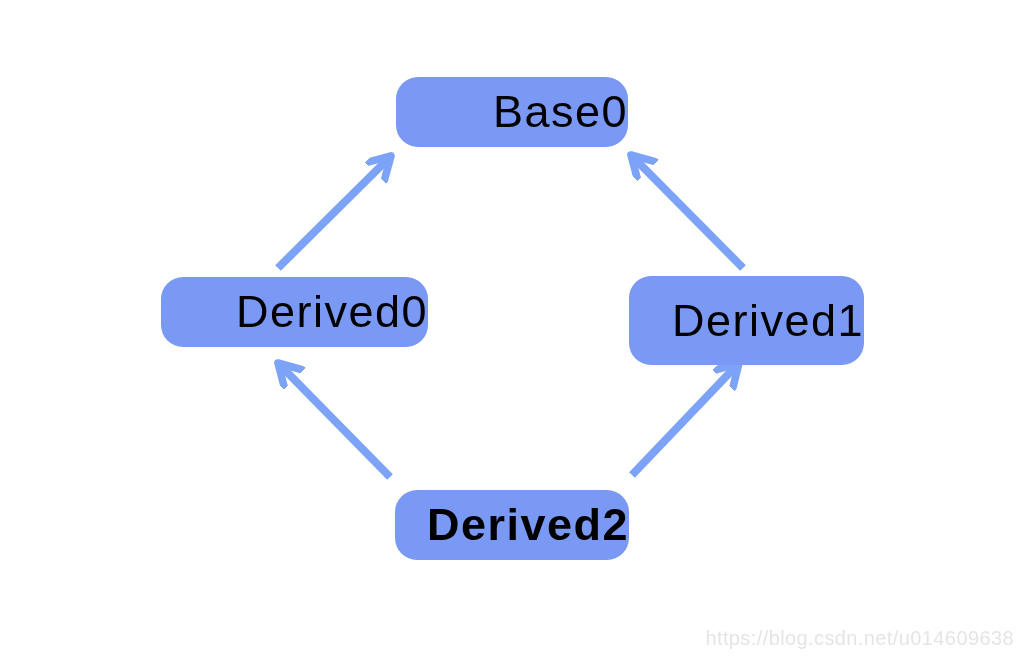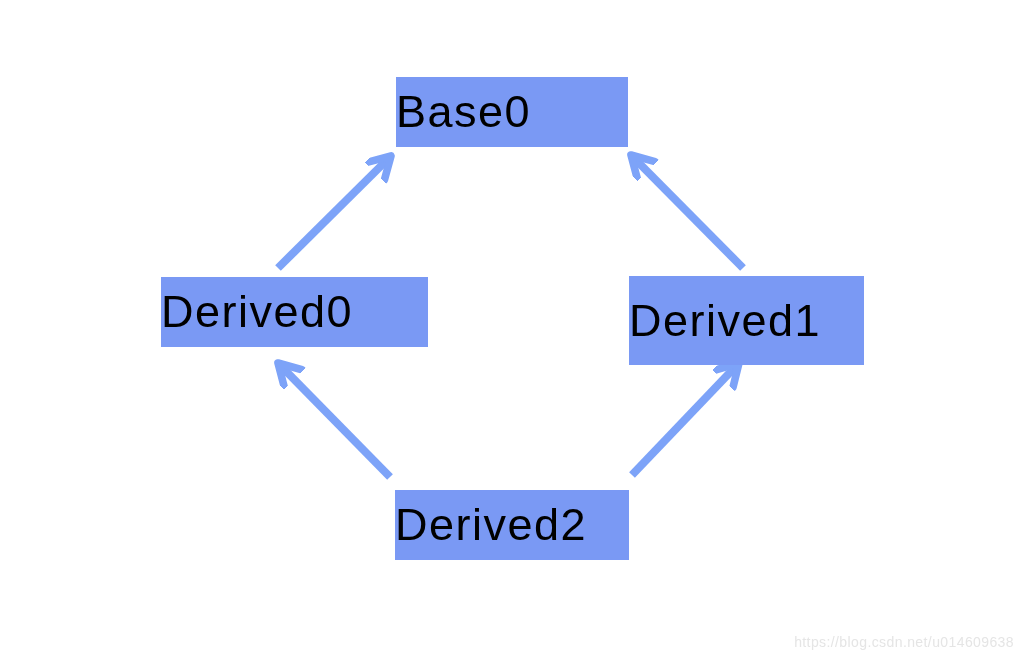--- a/index.html
+++ b/index.html
@@ -14,31 +14,32 @@
   .edges {
     position: absolute;
     left: 0; top: 0;
     width: 1024px; height: 659px;
     pointer-events: none;
   }
   .node {
     position: absolute;
     display: flex;
     align-items: center;
-    justify-content: flex-start;
+    justify-content: flex-end;
     font-size: 45px;
     letter-spacing: 1.5px;
     color: #000000;
     white-space: nowrap;
+    border-radius: 22px;
   }
   .watermark {
     position: absolute;
     right: 10px;
     bottom: 9px;
-    font-size: 14px;
+    font-size: 20px;
     letter-spacing: 0.4px;
     color: #e5e5e5;
     user-select: none;
     margin-top: 20px;
   }
 </style>
 </head>
 <body>
 
 <div class="canvas" style="background: rgb(255, 255, 255);">
@@ -57,19 +58,19 @@
 
   <div class="node" style="left: 396px; top: 77px; width: 232px; height: 70px; background: rgb(122, 153, 244); color: rgb(0, 0, 0);">
     <span>Base0</span>
   </div>
   <div class="node" style="left: 161px; top: 277px; width: 267px; height: 70px; background: rgb(122, 153, 244); color: rgb(0, 0, 0);">
     <span>Derived0</span>
   </div>
   <div class="node" style="left: 629px; top: 276px; width: 235px; height: 89px; background: rgb(122, 153, 244); color: rgb(0, 0, 0);">
     <span>Derived1</span>
   </div>
-  <div class="node" style="left: 395px; top: 490px; width: 234px; height: 70px; background: rgb(122, 153, 244); color: rgb(0, 0, 0);">
+  <div class="node" style="left: 395px; top: 490px; width: 234px; height: 70px; background: rgb(122, 153, 244); color: rgb(0, 0, 0); font-weight: bold;">
     <span>Derived2</span>
   </div>
 
   <div class="watermark" style="color: rgb(229, 229, 229);">https://blog.csdn.net/u014609638</div>
 
 </div>
 
 </body></html>

